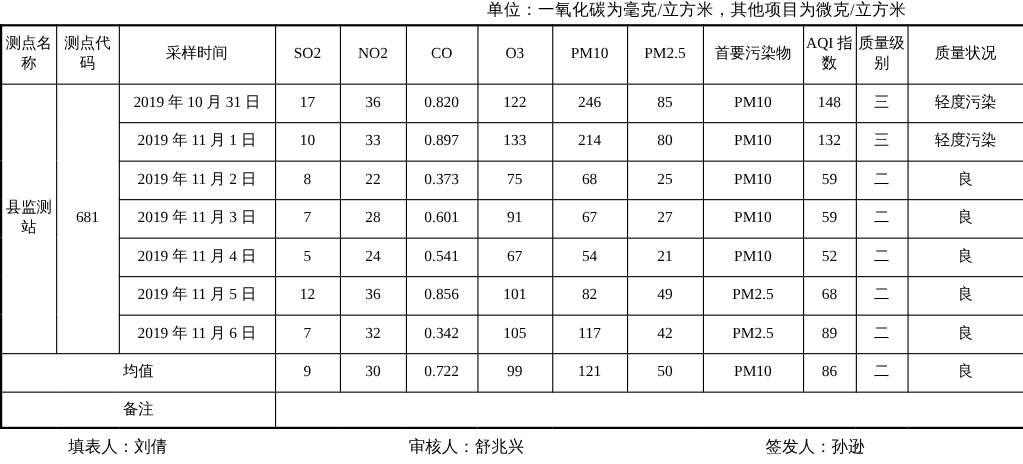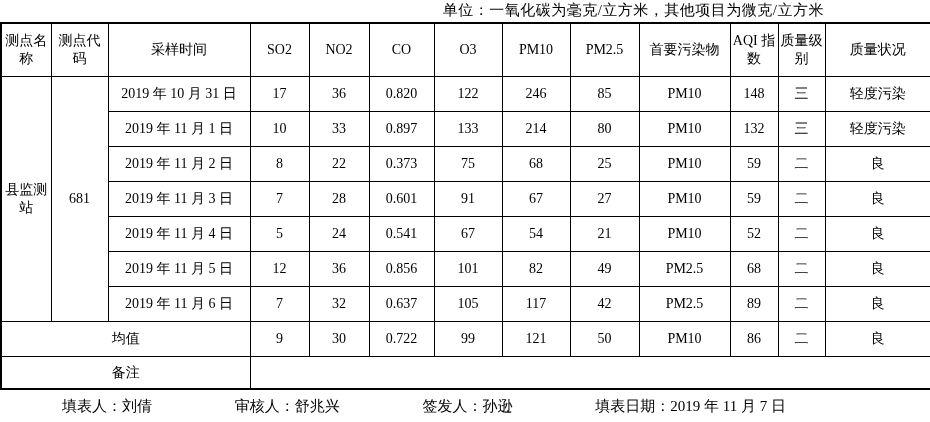--- a/index.html
+++ b/index.html
@@ -176,21 +176,21 @@
       <td>PM2.5</td>
       <td>68</td>
       <td>二</td>
       <td>良</td>
     </tr>
 
     <tr class="data-row">
       <td>2019 年 11 月 6 日</td>
       <td>7</td>
       <td>32</td>
-      <td>0.637</td>
+      <td>0.342</td>
       <td>105</td>
       <td>117</td>
       <td>42</td>
       <td>PM2.5</td>
       <td>89</td>
       <td>二</td>
       <td>良</td>
     </tr>
 
     <tr class="mean-row">
@@ -211,16 +211,15 @@
       <td colspan="3">备注</td>
       <td colspan="10"></td>
     </tr>
   </tbody>
     </table>
 
   <div class="footer">
     <span>填表人：刘倩</span>
     <span>审核人：舒兆兴</span>
     <span>签发人：孙逊</span>
-    <span>填表日期：2019 年 11 月 7 日</span>
   </div>
 
 </div>
 
 </body></html>

